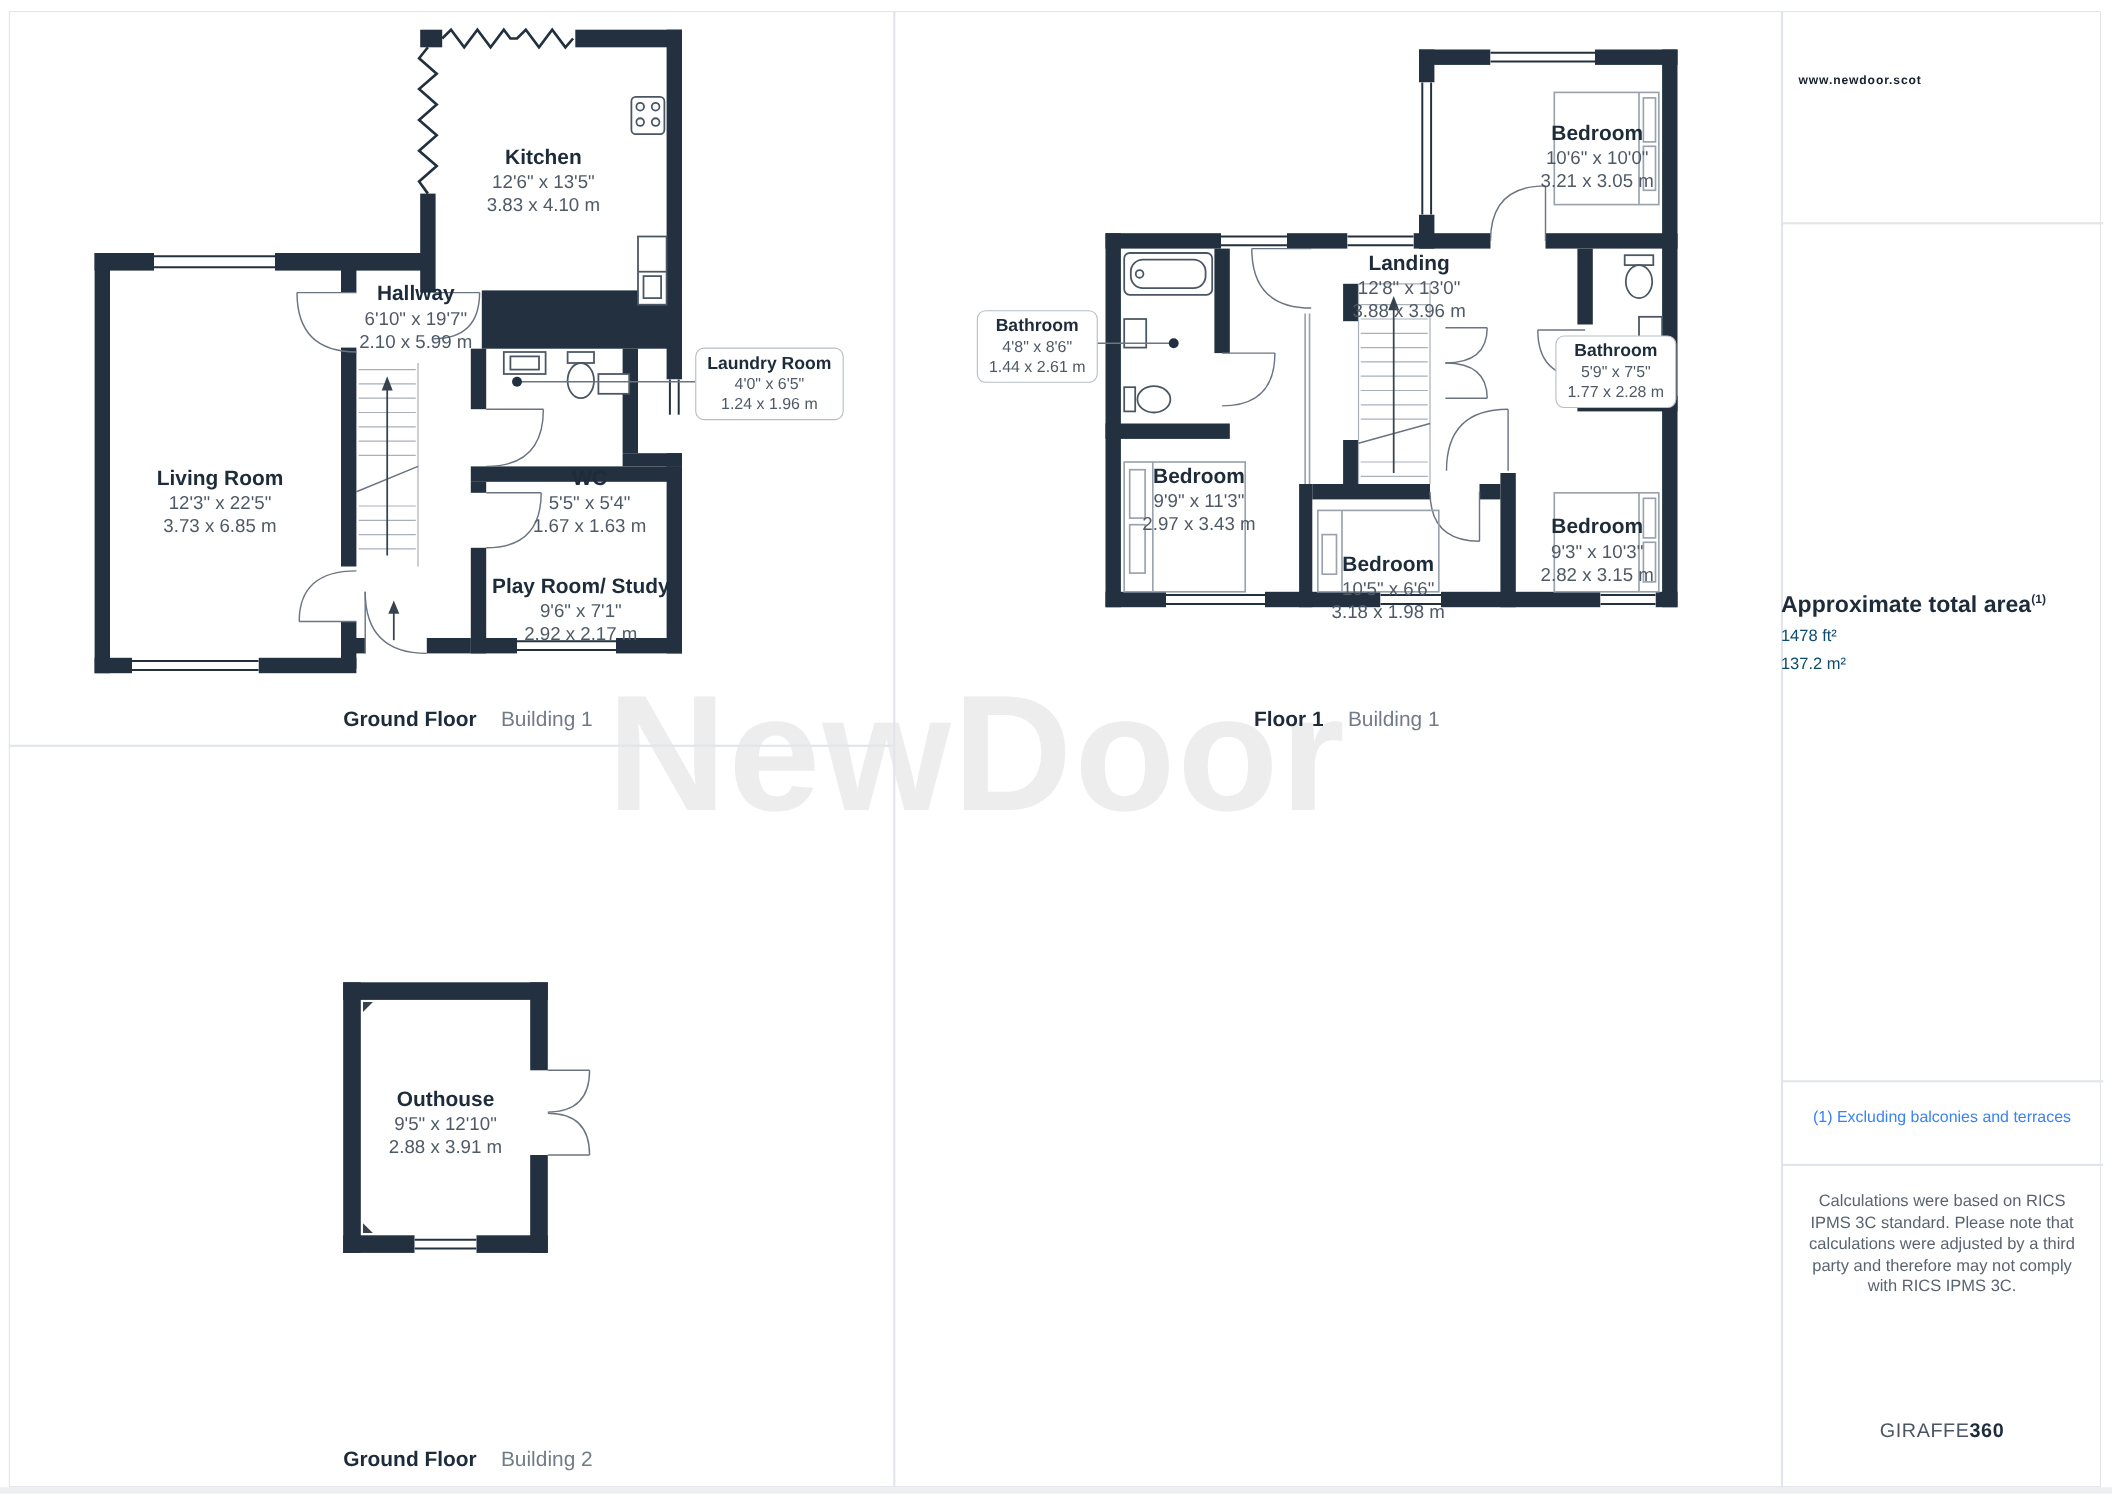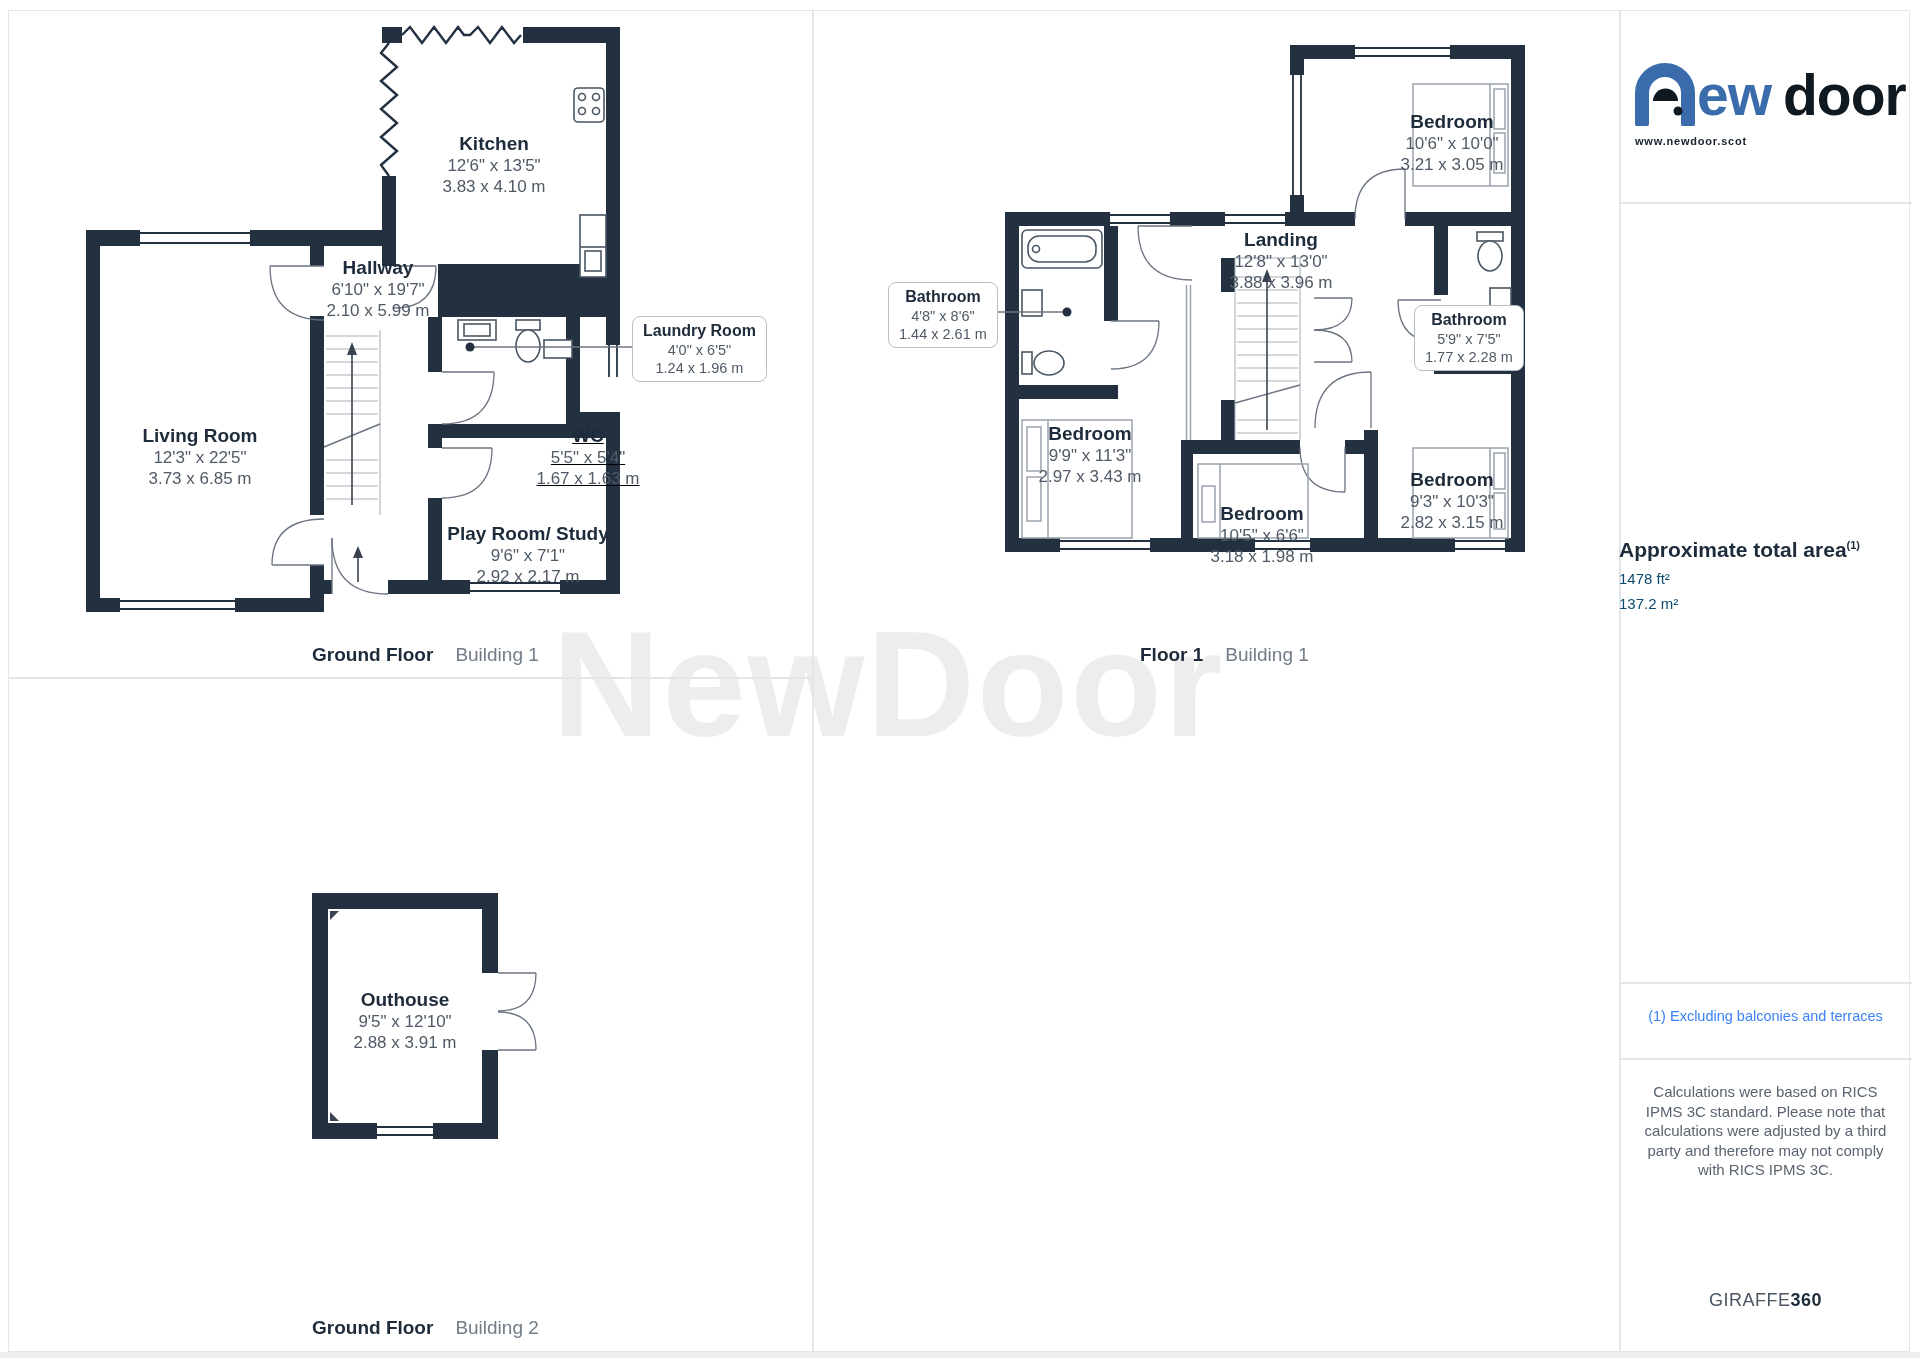--- a/index.html
+++ b/index.html
@@ -370,21 +370,21 @@
 <div class="room-label" style="left:378px;top:256px;">
   <div class="room-name">Hallway</div>
   <div class="room-dim">6'10" x 19'7"</div>
   <div class="room-dim">2.10 x 5.99 m</div>
 </div>
 <div class="room-label" style="left:494px;top:132px;">
   <div class="room-name">Kitchen</div>
   <div class="room-dim">12'6" x 13'5"</div>
   <div class="room-dim">3.83 x 4.10 m</div>
 </div>
-<div class="room-label" style="left:588px;top:424px;text-decoration:underline;">
+<div class="room-label" style="left:536px;top:424px;">
   <div class="room-name">WC</div>
   <div class="room-dim">5'5" x 5'4"</div>
   <div class="room-dim">1.67 x 1.63 m</div>
 </div>
 <div class="room-label" style="left:528px;top:522px;">
   <div class="room-name">Play Room/ Study</div>
   <div class="room-dim">9'6" x 7'1"</div>
   <div class="room-dim">2.92 x 2.17 m</div>
 </div>
 <div class="callout" style="left:632px;top:316px;">
@@ -438,29 +438,20 @@
   <span class="cap-bold">Ground Floor</span><span class="cap-light">Building 1</span>
 </div>
 <div class="caption" style="left:1140px;top:644px;">
   <span class="cap-bold">Floor 1</span><span class="cap-light">Building 1</span>
 </div>
 <div class="caption" style="left:312px;top:1317px;">
   <span class="cap-bold">Ground Floor</span><span class="cap-light">Building 2</span>
 </div>
 
 <div class="logo">
-  <div class="logo-row">
-    <svg width="64" height="68" viewBox="0 0 64 68">
-      <path d="M 9 65 L 9 35 A 23 23 0 0 1 55 35 L 55 65" fill="none" stroke="#3a6cac" stroke-width="14" stroke-linecap="round"></path>
-      <path d="M 20 43 A 12.5 12.5 0 0 1 45 43 Z" fill="#101820"></path>
-      <circle cx="45" cy="53" r="4.5" fill="#101820"></circle>
-    </svg>
-    <span class="logo-ew">ew</span>
-    <span class="logo-door">door</span>
-  </div>
   <div class="logo-url">www.newdoor.scot</div>
 </div>
 
 <div class="sb-hr" style="top:202px;"></div>
 
 <div class="area-block">
   <div class="area-title">
     <span>Approximate total area</span><span class="area-sup">(1)</span>
   </div>
   <div class="area-val">1478 ft²</div>

